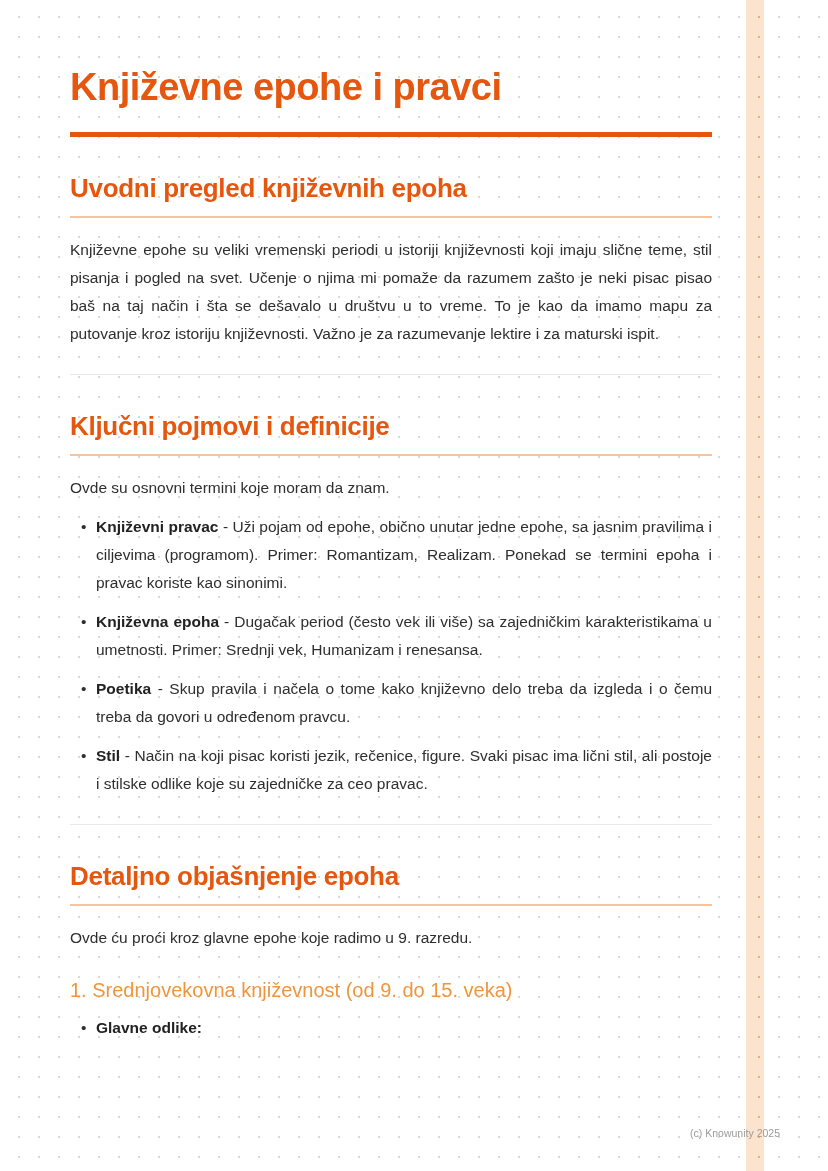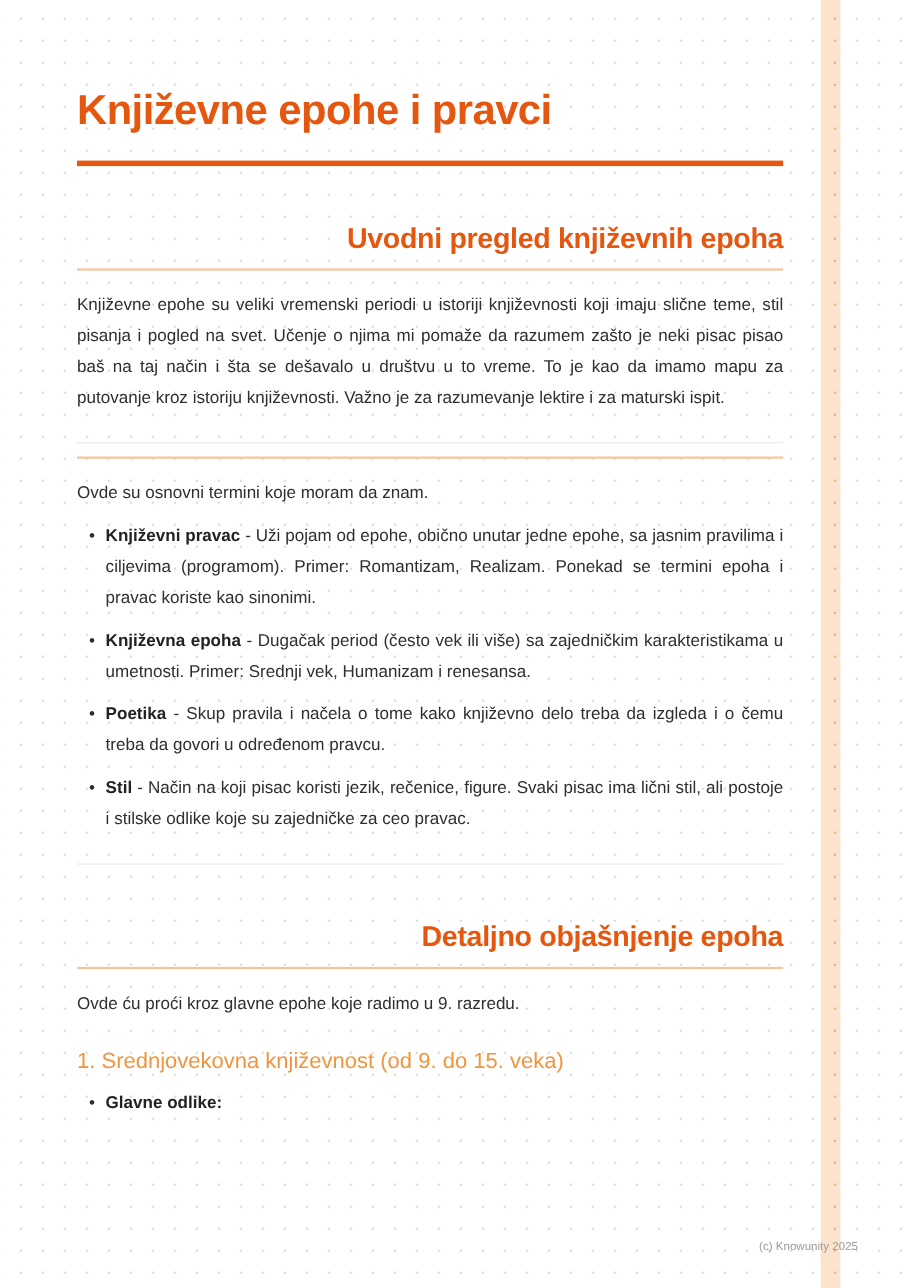--- a/index.html
+++ b/index.html
@@ -31,43 +31,42 @@
     right:64px;
     width:18px;
     height:100%;
     background-color:var(--stripe);
     background-image:radial-gradient(circle,var(--stripe-dot) 1.3px,transparent 1.45px);
     background-size:20px 20px;
     background-position:3px 7px;
   }
   .content{
     position:relative;
-    padding:64px 116px 0 70px;
+    padding:50px 116px 0 70px;
   }
   h1{
     margin:16px 0 0;
     font-size:38px;
     line-height:1.15;
     font-weight:bold;
     color:var(--accent);
     letter-spacing:-0.5px;
   }
   .title-rule{
     margin-top:22px;
     height:5px;
     background:var(--accent);
   }
   h2{
-    margin:50px 0 0;
+    margin:36px 0 0;
     font-size:26px;
     line-height:1.2;
     font-weight:bold;
     color:var(--accent);
     letter-spacing:-0.3px;
-    text-align:right;
   }
   .heading-rule{
     margin-top:12px;
     height:2px;
     background:var(--accent-light);
   }
   h3{
     margin:26px 0 0;
     font-size:20px;
     line-height:1.25;
@@ -130,20 +129,21 @@
 
     <section>
       <h2>Uvodni pregled književnih epoha</h2>
       <div class="heading-rule"></div>
       <p>Književne epohe su veliki vremenski periodi u istoriji književnosti koji imaju slične teme, stil pisanja i pogled na svet. Učenje o njima mi pomaže da razumem zašto je neki pisac pisao baš na taj način i šta se dešavalo u društvu u to vreme. To je kao da imamo mapu za putovanje kroz istoriju književnosti. Važno je za razumevanje lektire i za maturski ispit.</p>
     </section>
 
     <div class="divider"></div>
 
     <section>
+      <h2>Ključni pojmovi i definicije</h2>
       <div class="heading-rule"></div>
       <p>Ovde su osnovni termini koje moram da znam.</p>
       <ul>
         <li>
           <span class="term">Književni pravac</span>
           <span>- Uži pojam od epohe, obično unutar jedne epohe, sa jasnim pravilima i ciljevima (programom). Primer: Romantizam, Realizam. Ponekad se termini epoha i pravac koriste kao sinonimi.</span>
         </li>
         <li>
           <span class="term">Književna epoha</span>
           <span>- Dugačak period (često vek ili više) sa zajedničkim karakteristikama u umetnosti. Primer: Srednji vek, Humanizam i renesansa.</span>

